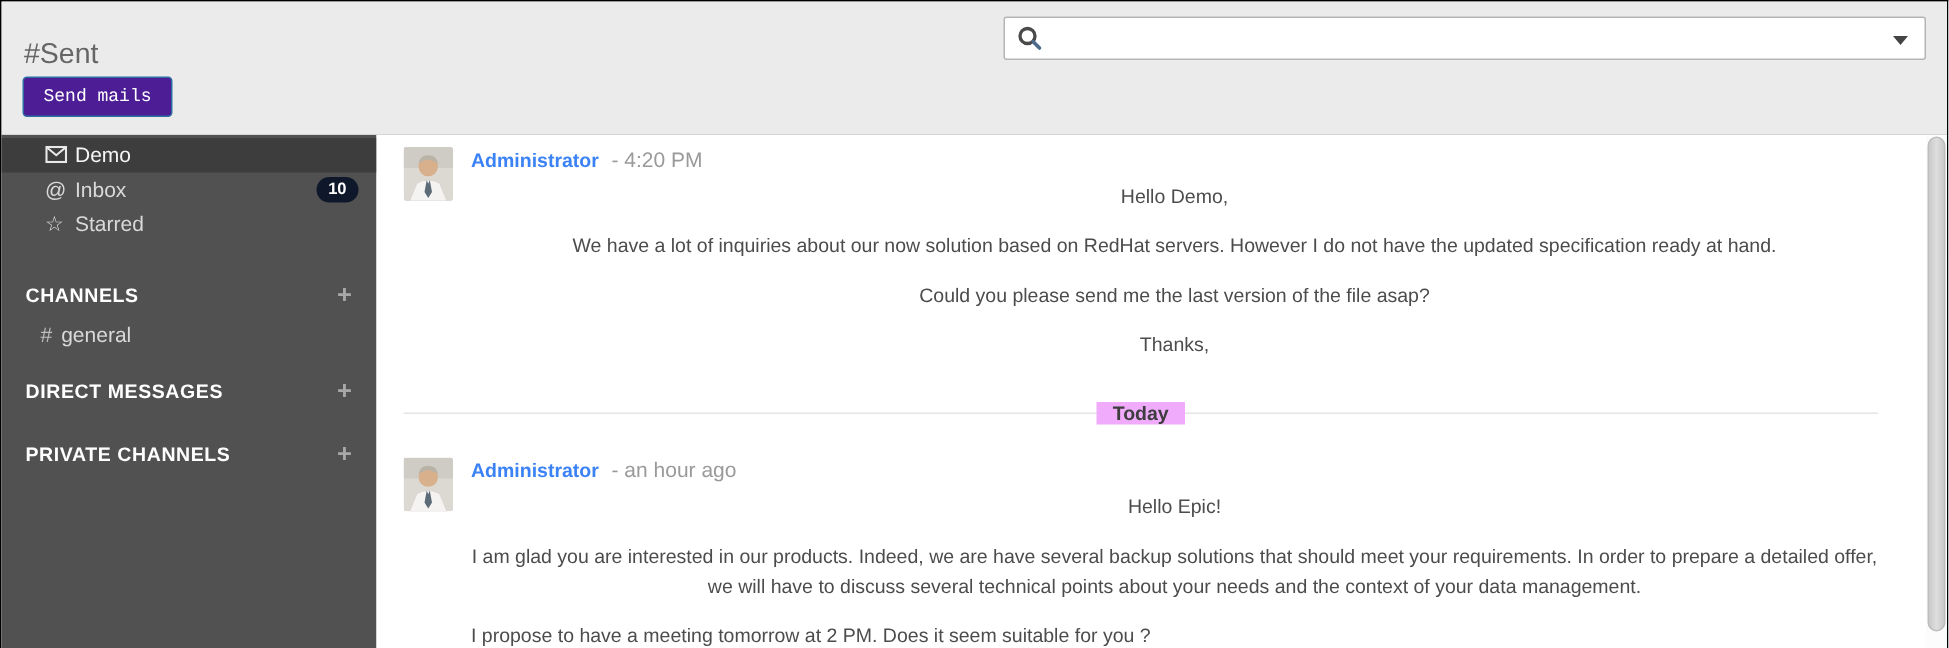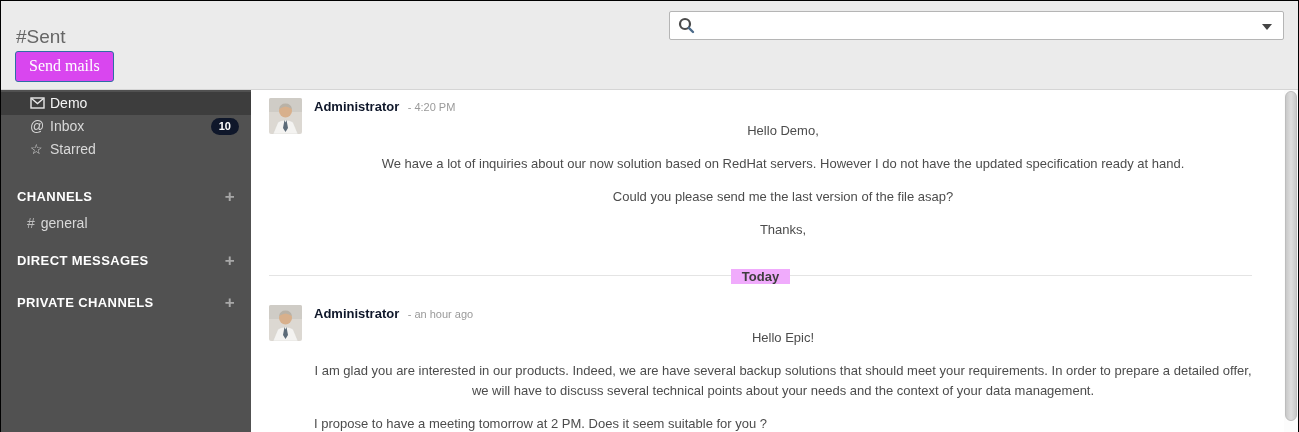--- a/index.html
+++ b/index.html
@@ -9,22 +9,22 @@
     border:1px solid #000; border-bottom:none; background:#fff;
   }
   
   .topbar { position:relative; height:88px; background:#ebebeb; }
   .page-title {
     position:absolute; left:15px; top:13px;
     font-size:19px; color:#666; font-weight:400;margin-top:12px;
   }
   .send-btn {
     position:absolute; left:14px; top:50px;
-    background:#d946ef; border:1px solid #2e6da4; color:#fff;
-    font-size:16px; font-family:Liberation Serif, serif;
+    background:#4c1d95; border:1px solid #2e6da4; color:#fff;
+    font-size:12px; font-family:Liberation Mono, monospace;
     padding:5px 13px 6px; border-radius:3px; cursor:pointer;
   }
   .searchview {
     position:absolute; right:14px; top:10px; width:615px; height:29px;
     background:#fff; border:1px solid #b5b5b5; border-radius:2px;
   }
   .searchview .mag { position:absolute; left:8px; top:5px; }
   .searchview input {
     position:absolute; left:30px; top:1px; right:30px; height:25px;
     border:none; outline:none; font-size:13px; background:transparent;
@@ -64,22 +64,22 @@
   .sec-dm { margin-top:14px; }
   .sec-pc { margin-top:19px; }
   
   .thread { flex:1; background:#fff; position:relative; padding:7px 46px 0 18px; overflow:hidden; }
   .message { position:relative; padding-left:45px; }
   .avatar {
     position:absolute; left:0; top:1px; width:33px; height:36px;
     border-radius:2px; overflow:hidden; display:block;
   }
   .msg-head { height:18px; line-height:18px; margin-bottom:6px; }
-  .author { font-size:13px; font-weight:bold; color:#0f172a; }
-  .timestamp { font-size:11px; color:#9a9a9a; margin-left:4px; }
+  .author { font-size:13px; font-weight:bold; color:#3b82f6; }
+  .timestamp { font-size:14px; color:#9a9a9a; margin-left:4px; }
   .para { font-size:13px; color:#4c4c4c; line-height:20px; margin-bottom:7px; max-width:945px;text-align:center; }
   .para.gap { margin-top:13px; }
   .line { font-size:13px; color:#4c4c4c; line-height:20px; max-width:945px; }
   .date-separator {
     position:relative; text-align:center; margin:27px 0 21px;
     height:16px;
   }
   .date-separator .rule {
     position:absolute; left:0; right:0; top:8px; height:1px; background:#e4e4e4;
   }

